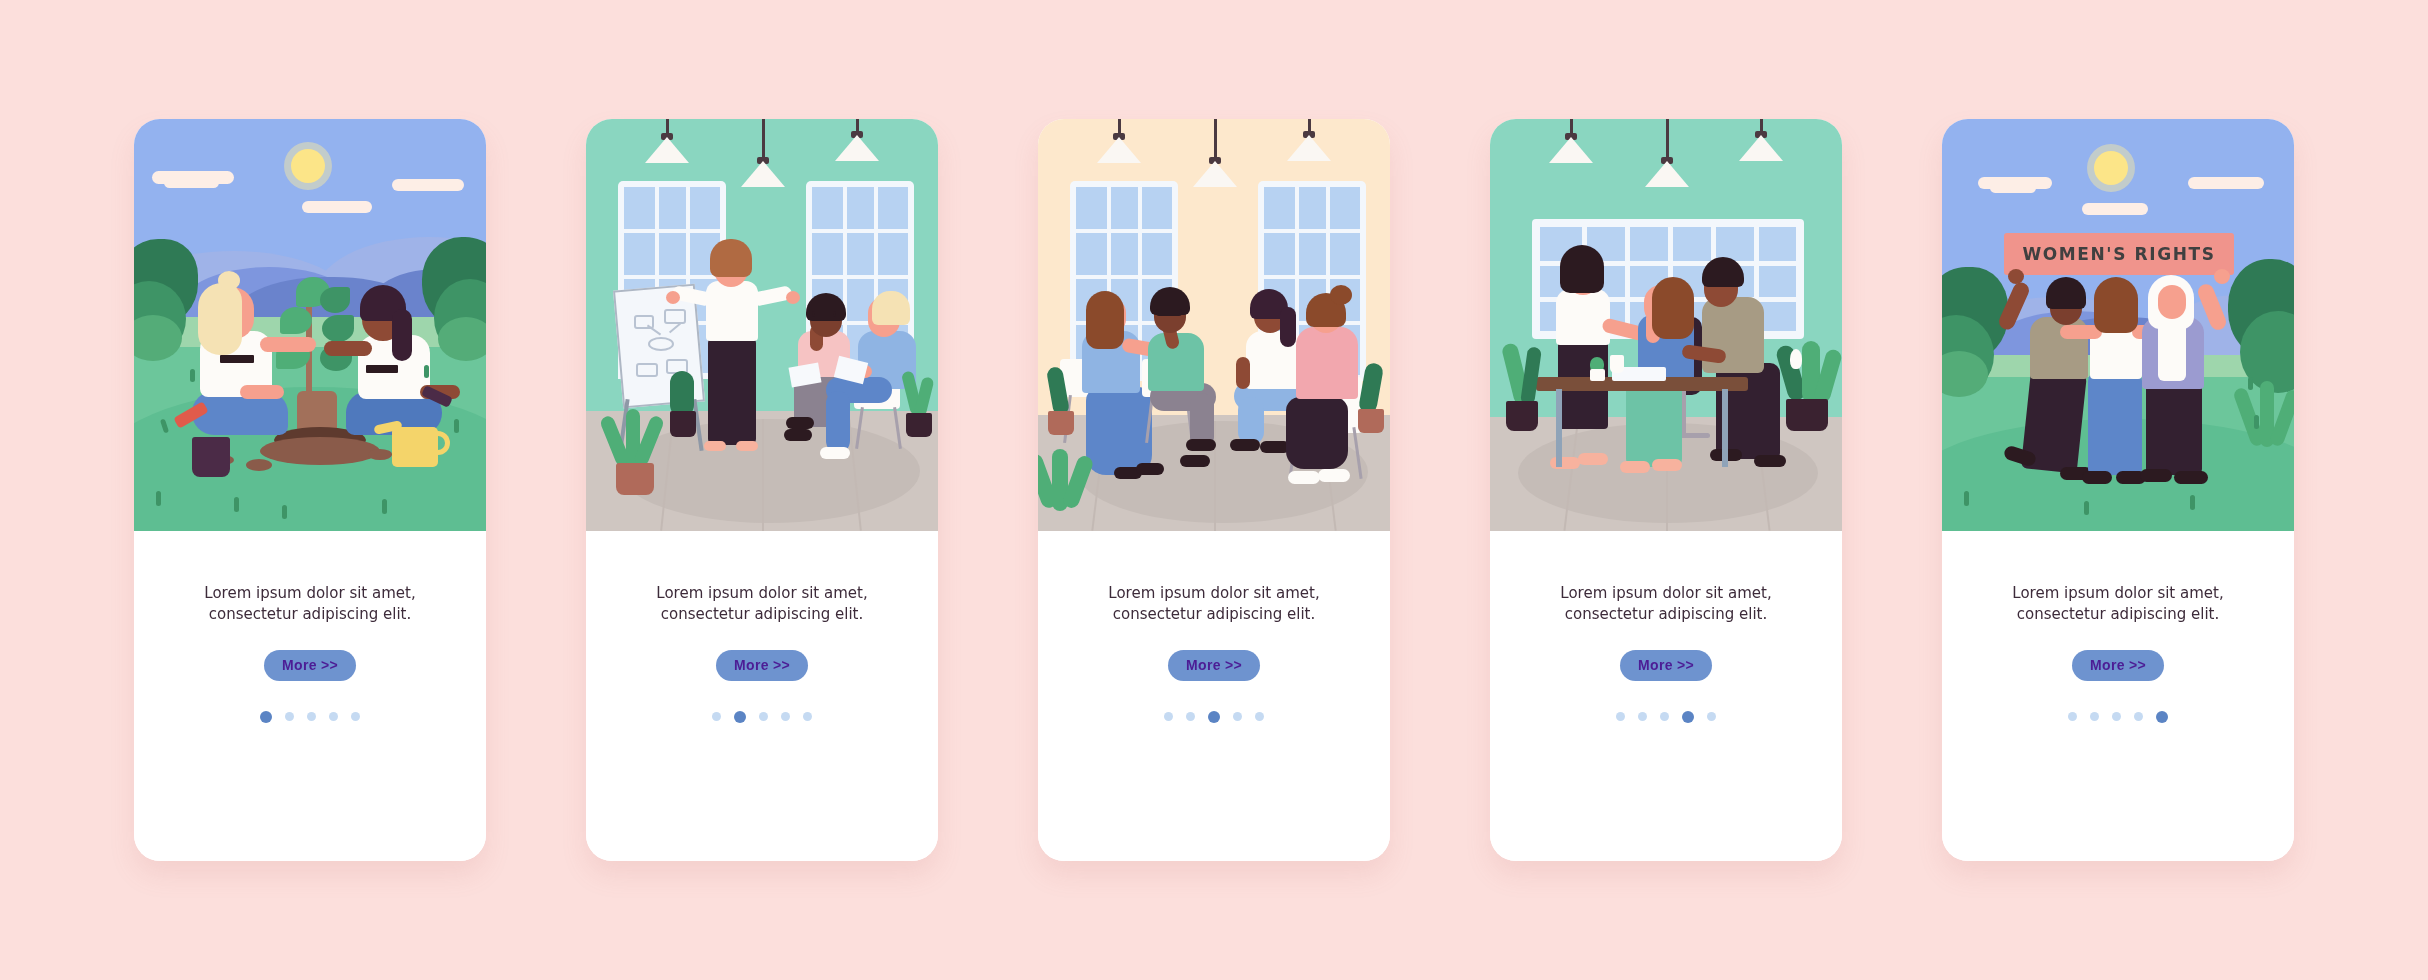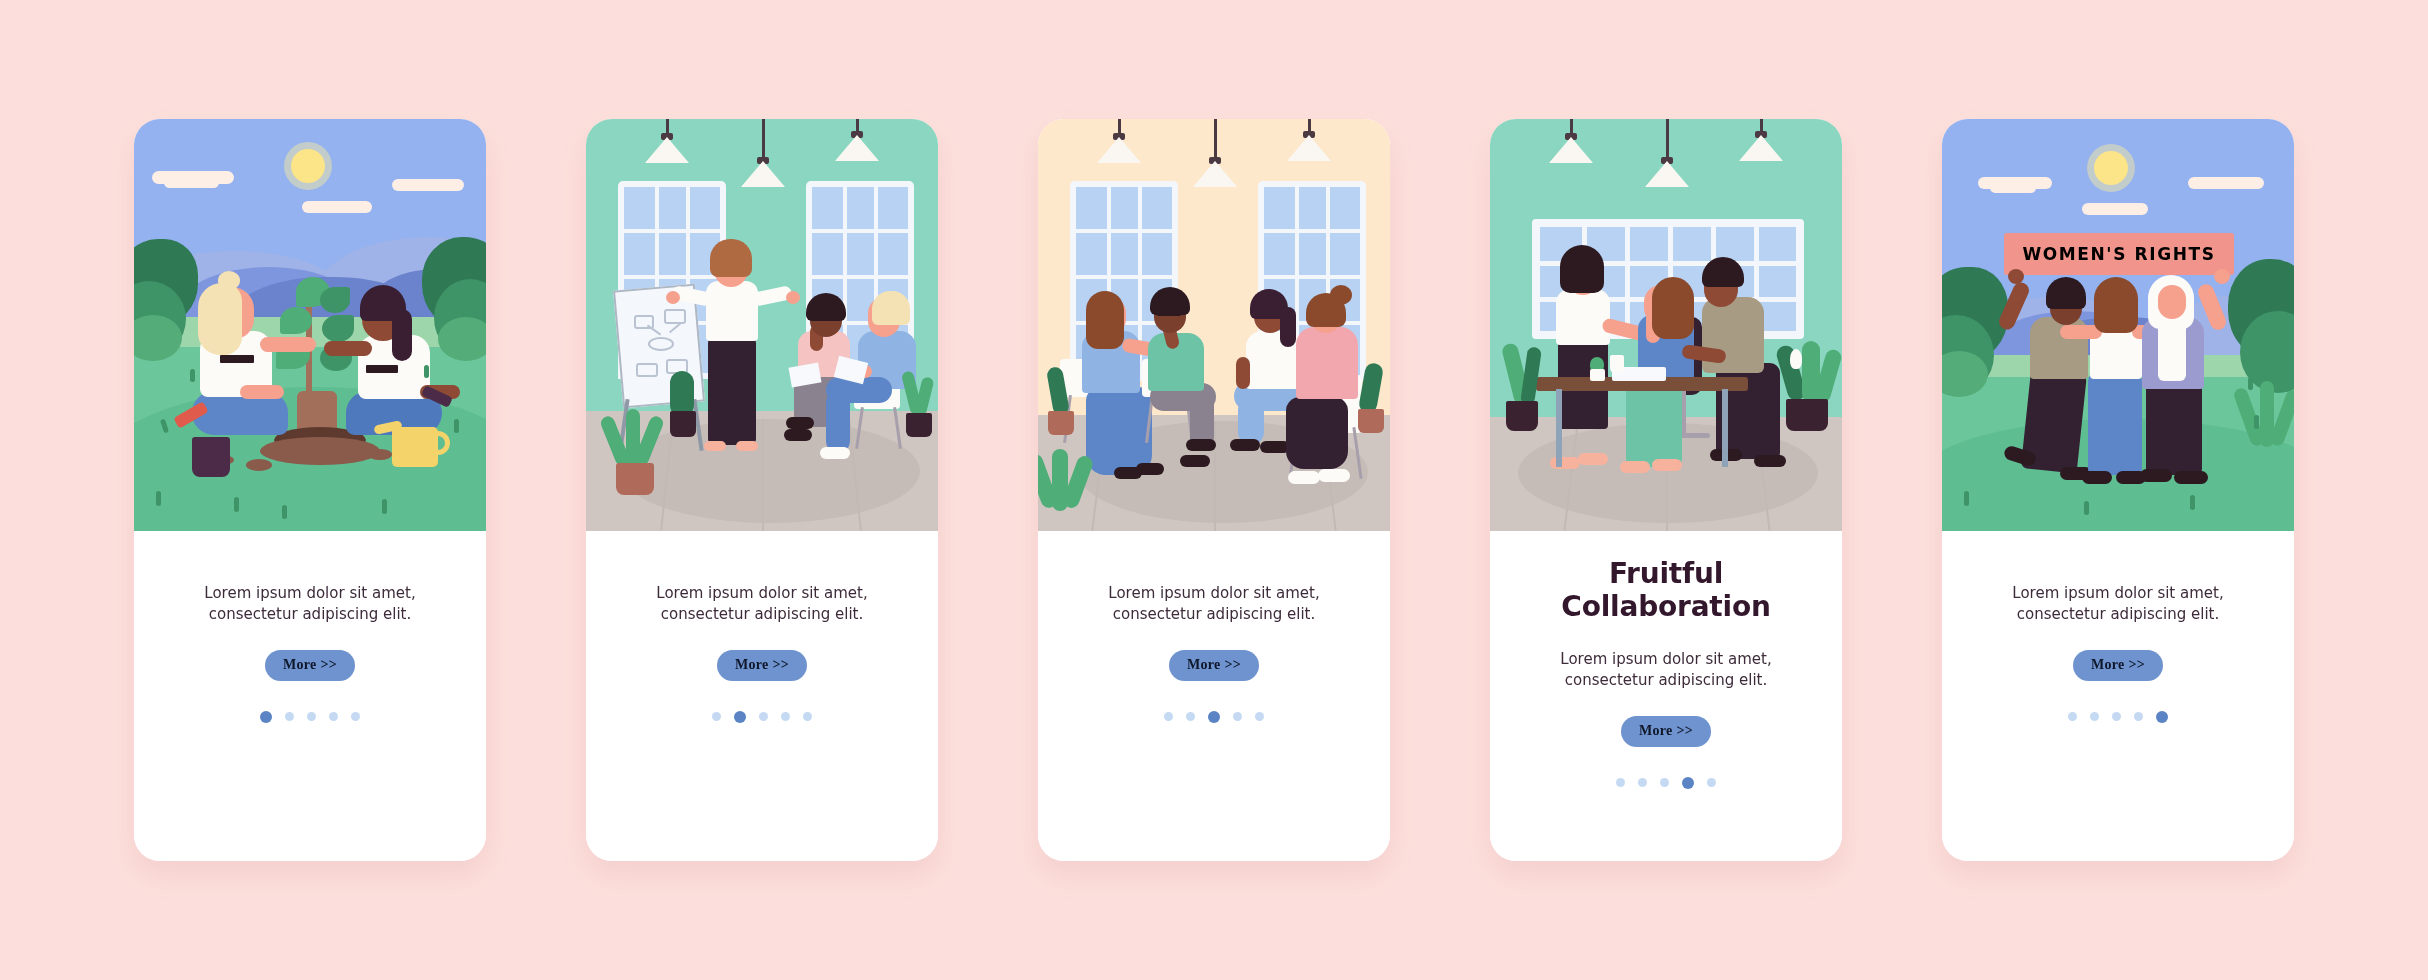--- a/index.html
+++ b/index.html
@@ -110,21 +110,21 @@
   .table-top { background: #7A4F3A; border-radius: 3px; }
   .table-leg { background: #8FA3B8; }
   .paper { background: #F7F9FC; }
   .mug   { background: #FDFBF8; border-radius: 2px 2px 5px 5px; }
 
   .sign-board { background: #F0948C; border-radius: 3px;
                 display:flex; align-items:center; justify-content:center; }
   .sign-text {
     font-family: "DejaVu Sans", sans-serif;
     font-size: 17px; font-weight: 700; letter-spacing: 1.6px;
-    color: #000000; white-space: nowrap;
+    color: #404040; white-space: nowrap;
   }
 
   .pot-purple { background: #4B2B47; border-radius: 3px 3px 8px 8px; }
   .soil { background: #8A5B4A; border-radius: 50%; }
   .soil-dark { background: #5E3A2E; border-radius: 50%; }
   .trunk { background: #A2705A; border-radius: 3px; }
   .leaf { background: #4FAE77; border-radius: 50% 50% 50% 10%; }
   .leaf-d { background: #3E9466; border-radius: 50% 10% 50% 50%; }
   .can-yellow { background: #F4D46A; border-radius: 5px; }
   .trowel { background: #E05B4B; border-radius: 4px; }
@@ -148,25 +148,25 @@
     margin-top: 26px;
     font-family: "DejaVu Sans", sans-serif;
     font-size: 15px; font-weight: 400;
     color: #3D2B3A;
     line-height: 1.42;
   }
   .more-btn {
     margin: 24px auto 0;
     display: block;
     background: #6E93CF;
-    color: #0f172a;
+    color: #4c1d95;
     border: none;
     border-radius: 18px;
     padding: 7px 18px 8px;
-    font-family: Liberation Serif, serif;
+    font-family: Liberation Sans, sans-serif;
     font-size: 14px; font-weight: 700;
     letter-spacing: .3px;
     cursor: pointer;
   }
   .dots {
     margin-top: 30px;
     display: flex; justify-content: center; align-items: center; gap: 13px;
   }
   .dot { width: 9px; height: 9px; border-radius: 50%; background: #C5DAF2; }
   .dot.active { width: 12px; height: 12px; background: #5B84C4; }
@@ -552,24 +552,20 @@
       <div class="layer plant-dark" style="left:34px;top:228px;width:14px;height:58px;border-radius:7px;transform:rotate(8deg);"></div>
       <div class="layer pot-dark" style="left:16px;top:282px;width:32px;height:30px;border-radius:2px 2px 8px 8px;"></div>
       <div class="layer plant-dark" style="left:292px;top:226px;width:18px;height:56px;border-radius:9px;transform:rotate(-16deg);"></div>
       <div class="layer plant-green" style="left:312px;top:222px;width:18px;height:62px;border-radius:9px;"></div>
       <div class="layer plant-green" style="left:330px;top:230px;width:16px;height:54px;border-radius:8px;transform:rotate(16deg);"></div>
       <div class="layer shoe-wh" style="left:300px;top:230px;width:12px;height:20px;border-radius:50% 50% 40% 40%;"></div>
       <div class="layer pot-dark" style="left:296px;top:280px;width:42px;height:32px;border-radius:2px 2px 8px 8px;"></div>
     </div>
 
     <div class="body">
-      <div class="title">
-        <span>Fruitful</span><br>
-        <span>Collaboration</span>
-      </div>
       <div class="desc">
         <span>Lorem ipsum dolor sit amet,</span><br>
         <span>consectetur adipiscing elit.</span>
       </div>
       <button class="more-btn">More &gt;&gt;</button>
       <div class="dots">
         <span class="dot"></span>
         <span class="dot"></span>
         <span class="dot"></span>
         <span class="dot active"></span>

